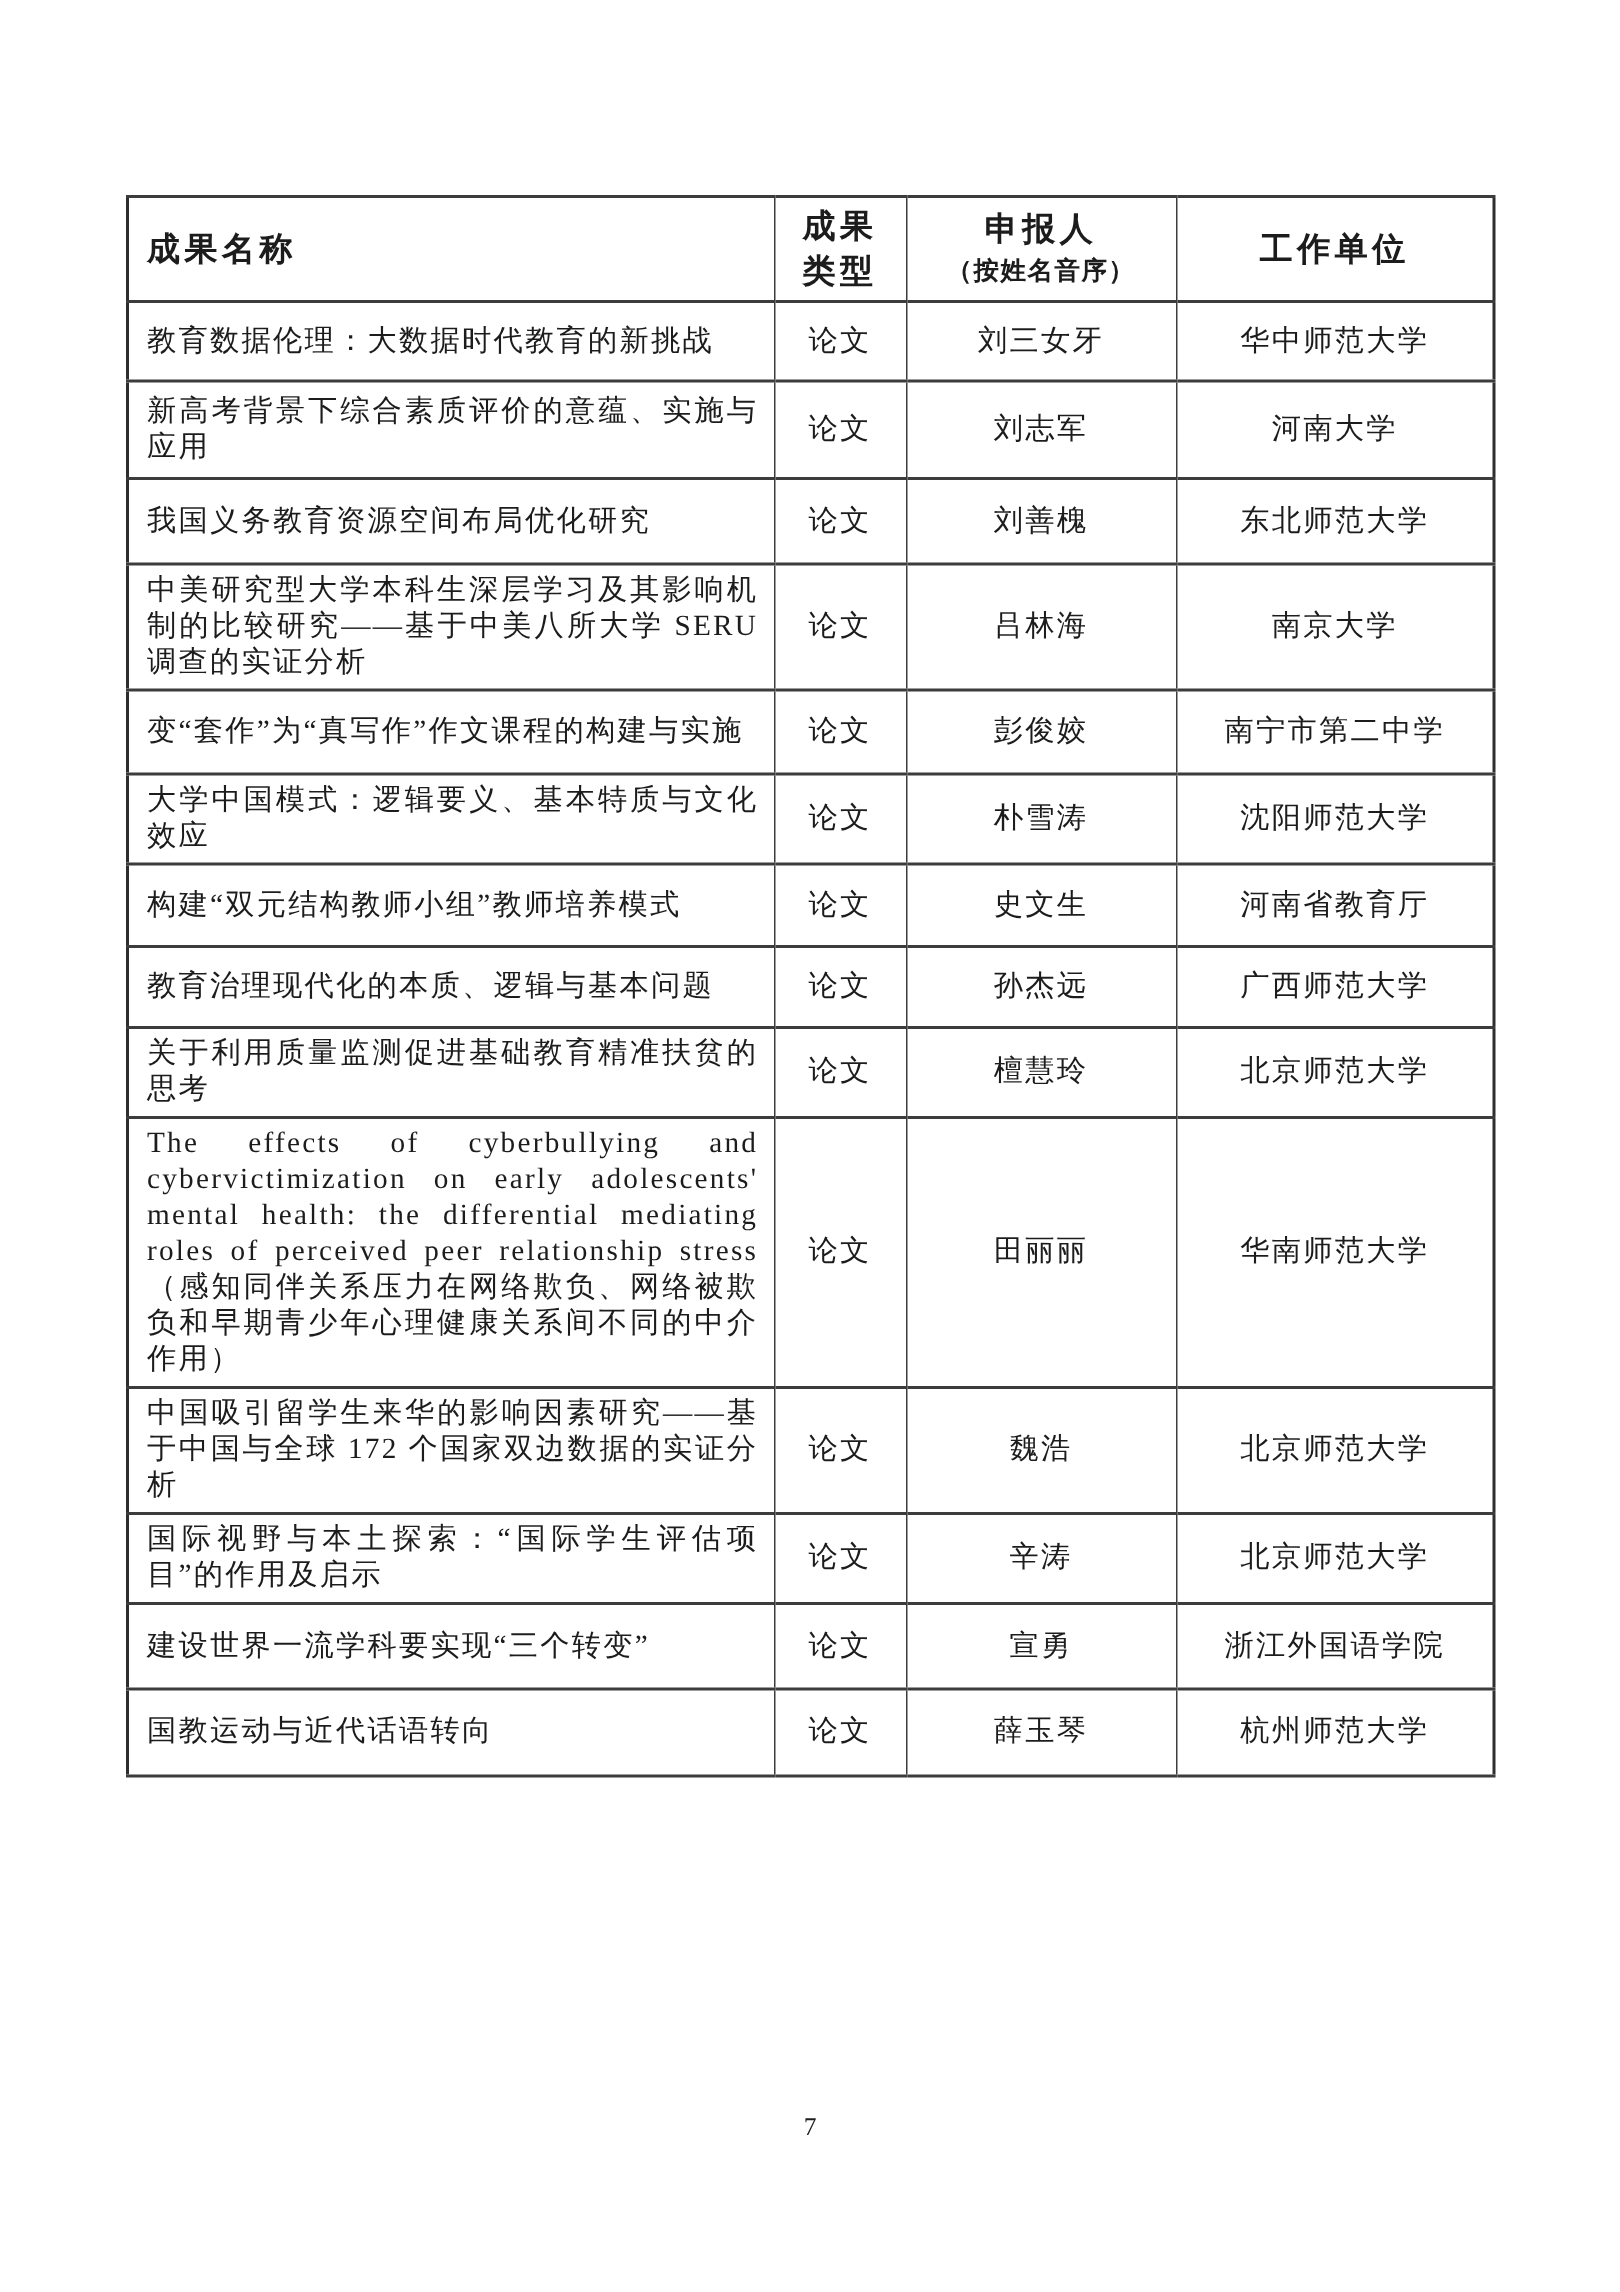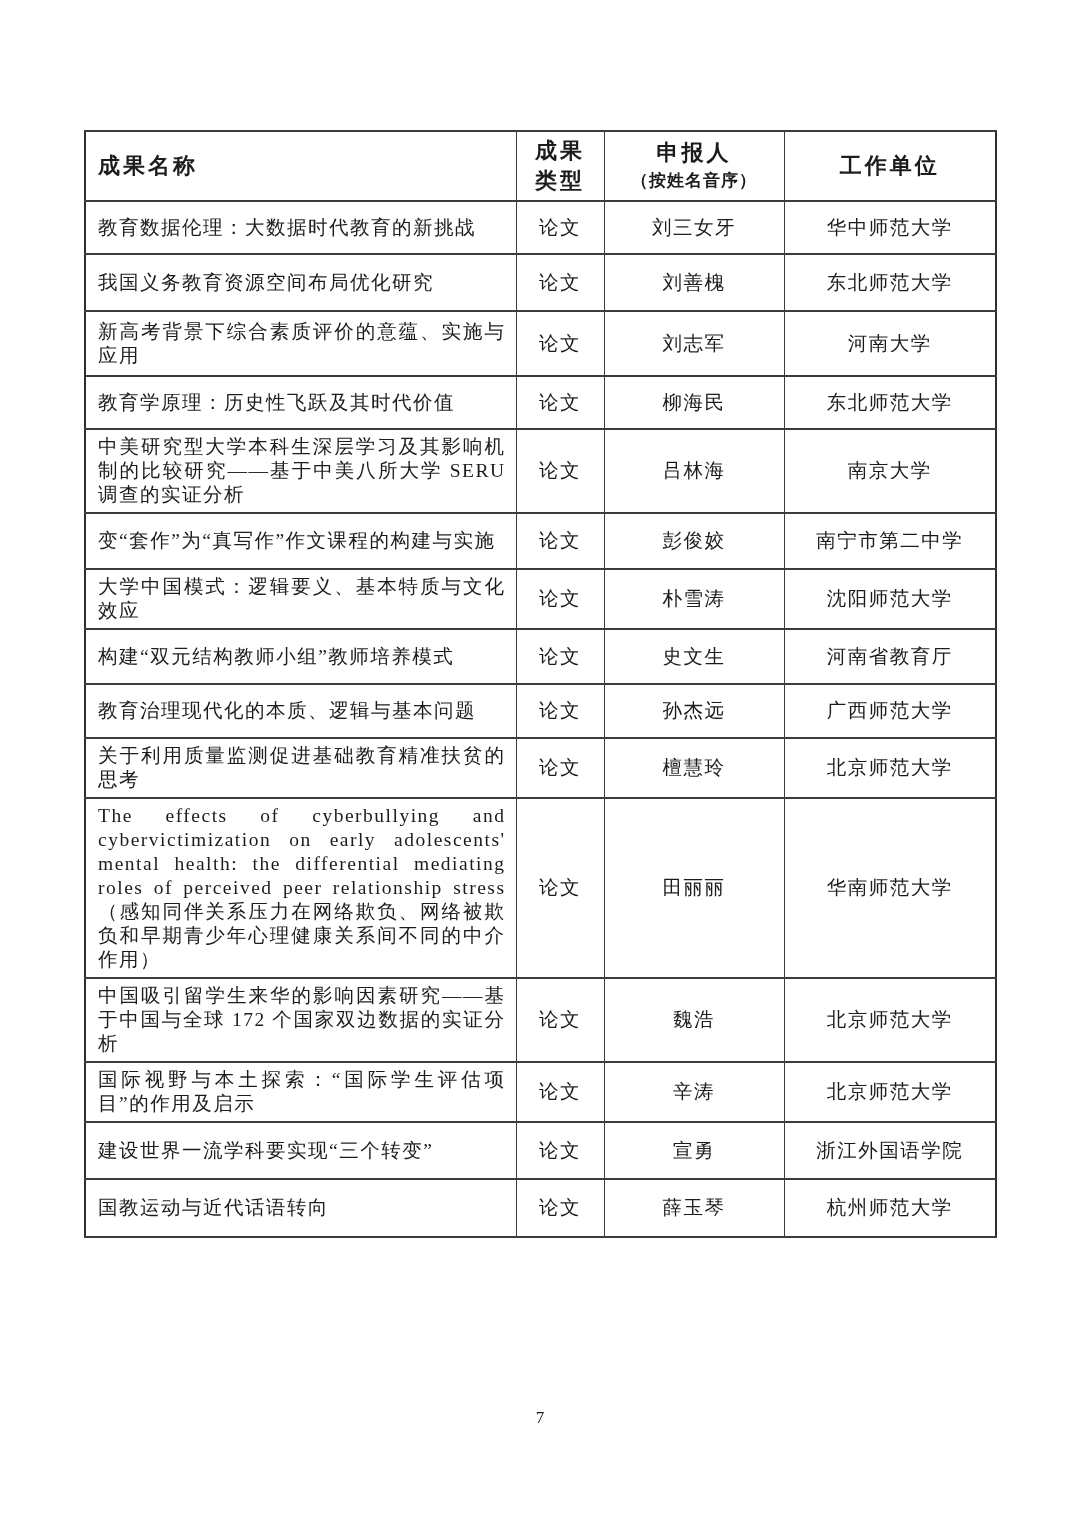--- a/index.html
+++ b/index.html
@@ -98,36 +98,30 @@
         <th class="h-org">工作单位</th>
       </tr>
     </thead>
     <tbody>
       <tr style="height:53px">
         <td class="c-name">教育数据伦理：大数据时代教育的新挑战</td>
         <td class="c-type">论文</td>
         <td class="c-applicant">刘三女牙</td>
         <td class="c-org">华中师范大学</td>
       </tr>
-      <tr style="height:57px">
-        <td class="c-name">我国义务教育资源空间布局优化研究</td>
-        <td class="c-type">论文</td>
-        <td class="c-applicant">刘善槐</td>
-        <td class="c-org">东北师范大学</td>
-      </tr>
       <tr style="height:65px">
         <td class="c-name">新高考背景下综合素质评价的意蕴、实施与应用</td>
         <td class="c-type">论文</td>
         <td class="c-applicant">刘志军</td>
         <td class="c-org">河南大学</td>
       </tr>
-      <tr style="height:53px">
-        <td class="c-name">教育学原理：历史性飞跃及其时代价值</td>
+      <tr style="height:57px">
+        <td class="c-name">我国义务教育资源空间布局优化研究</td>
         <td class="c-type">论文</td>
-        <td class="c-applicant">柳海民</td>
+        <td class="c-applicant">刘善槐</td>
         <td class="c-org">东北师范大学</td>
       </tr>
       <tr style="height:84px">
         <td class="c-name">中美研究型大学本科生深层学习及其影响机制的比较研究——基于中美八所大学 SERU 调查的实证分析</td>
         <td class="c-type">论文</td>
         <td class="c-applicant">吕林海</td>
         <td class="c-org">南京大学</td>
       </tr>
       <tr style="height:56px">
         <td class="c-name">变“套作”为“真写作”作文课程的构建与实施</td>

